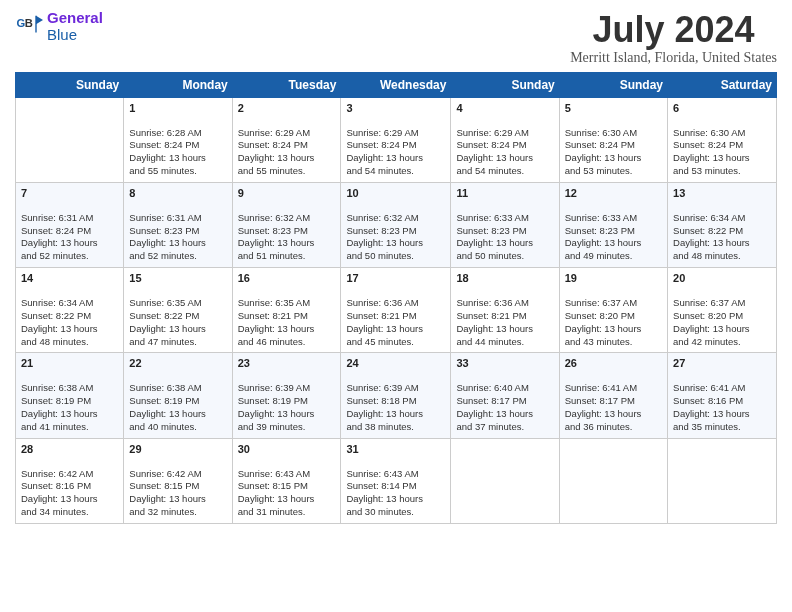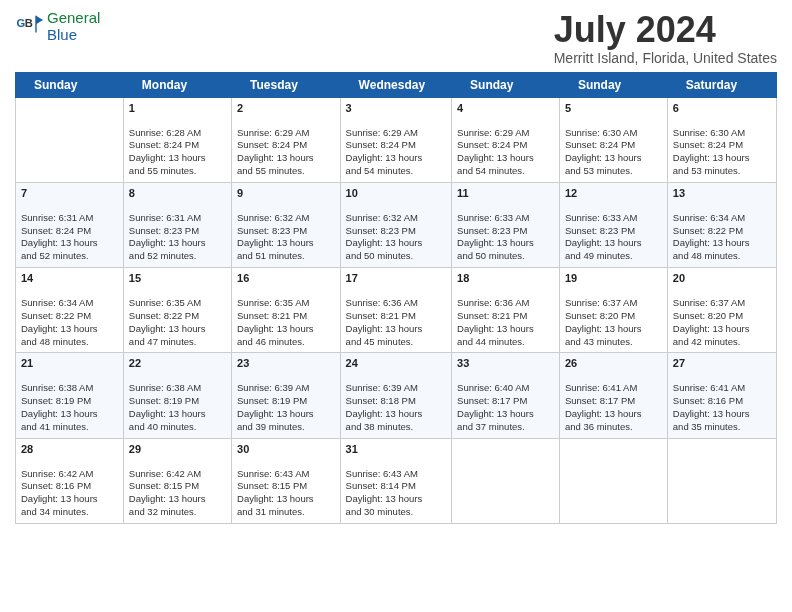--- a/index.html
+++ b/index.html
@@ -25,43 +25,44 @@
     .logo {
       display: flex;
       align-items: center;
       gap: 4px;
     }
     .logo-icon {
       width: 28px;
       height: 28px;
     }
     .title-block {
-      text-align: left;
+      text-align: center;
     }
     .main-title {
       font-size: 36px;
       font-weight: bold;
       color: #333;
       line-height: 1.1;
     }
     .subtitle {
       font-size: 14px;
       color: #555;
+      font-family: Liberation Serif, serif;
     }
     .calendar {
       width: 100%;
       border-collapse: collapse;
       border: 1px solid #ccc;
       font-size: 10px;
     }
     .calendar thead tr th {
       background-color: #1a5fa8;
       color: #fff;
-      text-align: left;
-      padding: 5px 18px;
+      text-align: right;
+      padding: 5px 4px;
       font-size: 12px;
       font-weight: bold;
       border: 1px solid #1a5fa8;
     }
     .calendar tbody tr td {
       border: 1px solid #ccc;
       vertical-align: top;
       padding: 4px 5px;
       width: 113px;
       min-height: 70px;
@@ -95,21 +96,21 @@
   <div class="header">
     <div class="logo">
       <svg class="logo-icon" viewBox="0 0 40 40">
         <text x="2" y="20" font-size="16" font-weight="bold" fill="#1a5fa8" font-family="Arial">G</text>
         <text x="14" y="20" font-size="16" font-weight="bold" fill="#333" font-family="Arial">B</text>
 
         <polygon points="30,4 40,10 30,16" fill="#1a5fa8"></polygon>
         <line x1="30" y1="4" x2="30" y2="28" stroke="#1a5fa8" stroke-width="2"></line>
       </svg>
       <div>
-        <div style="font-size:15px;font-weight:normal;color:#15803d;line-height:1.1;">General</div>
+        <div style="font-size:15px;font-weight:bold;color:#6d28d9;line-height:1.1;">General</div>
         <div style="font-size:15px;font-weight:normal;color:#1a5fa8;line-height:1.1;">Blue</div>
       </div>
     </div>
     <div class="title-block">
       <div class="main-title">July 2024</div>
       <div class="subtitle">Merritt Island, Florida, United States</div>
     </div>
   </div>
 
   <table class="calendar">

